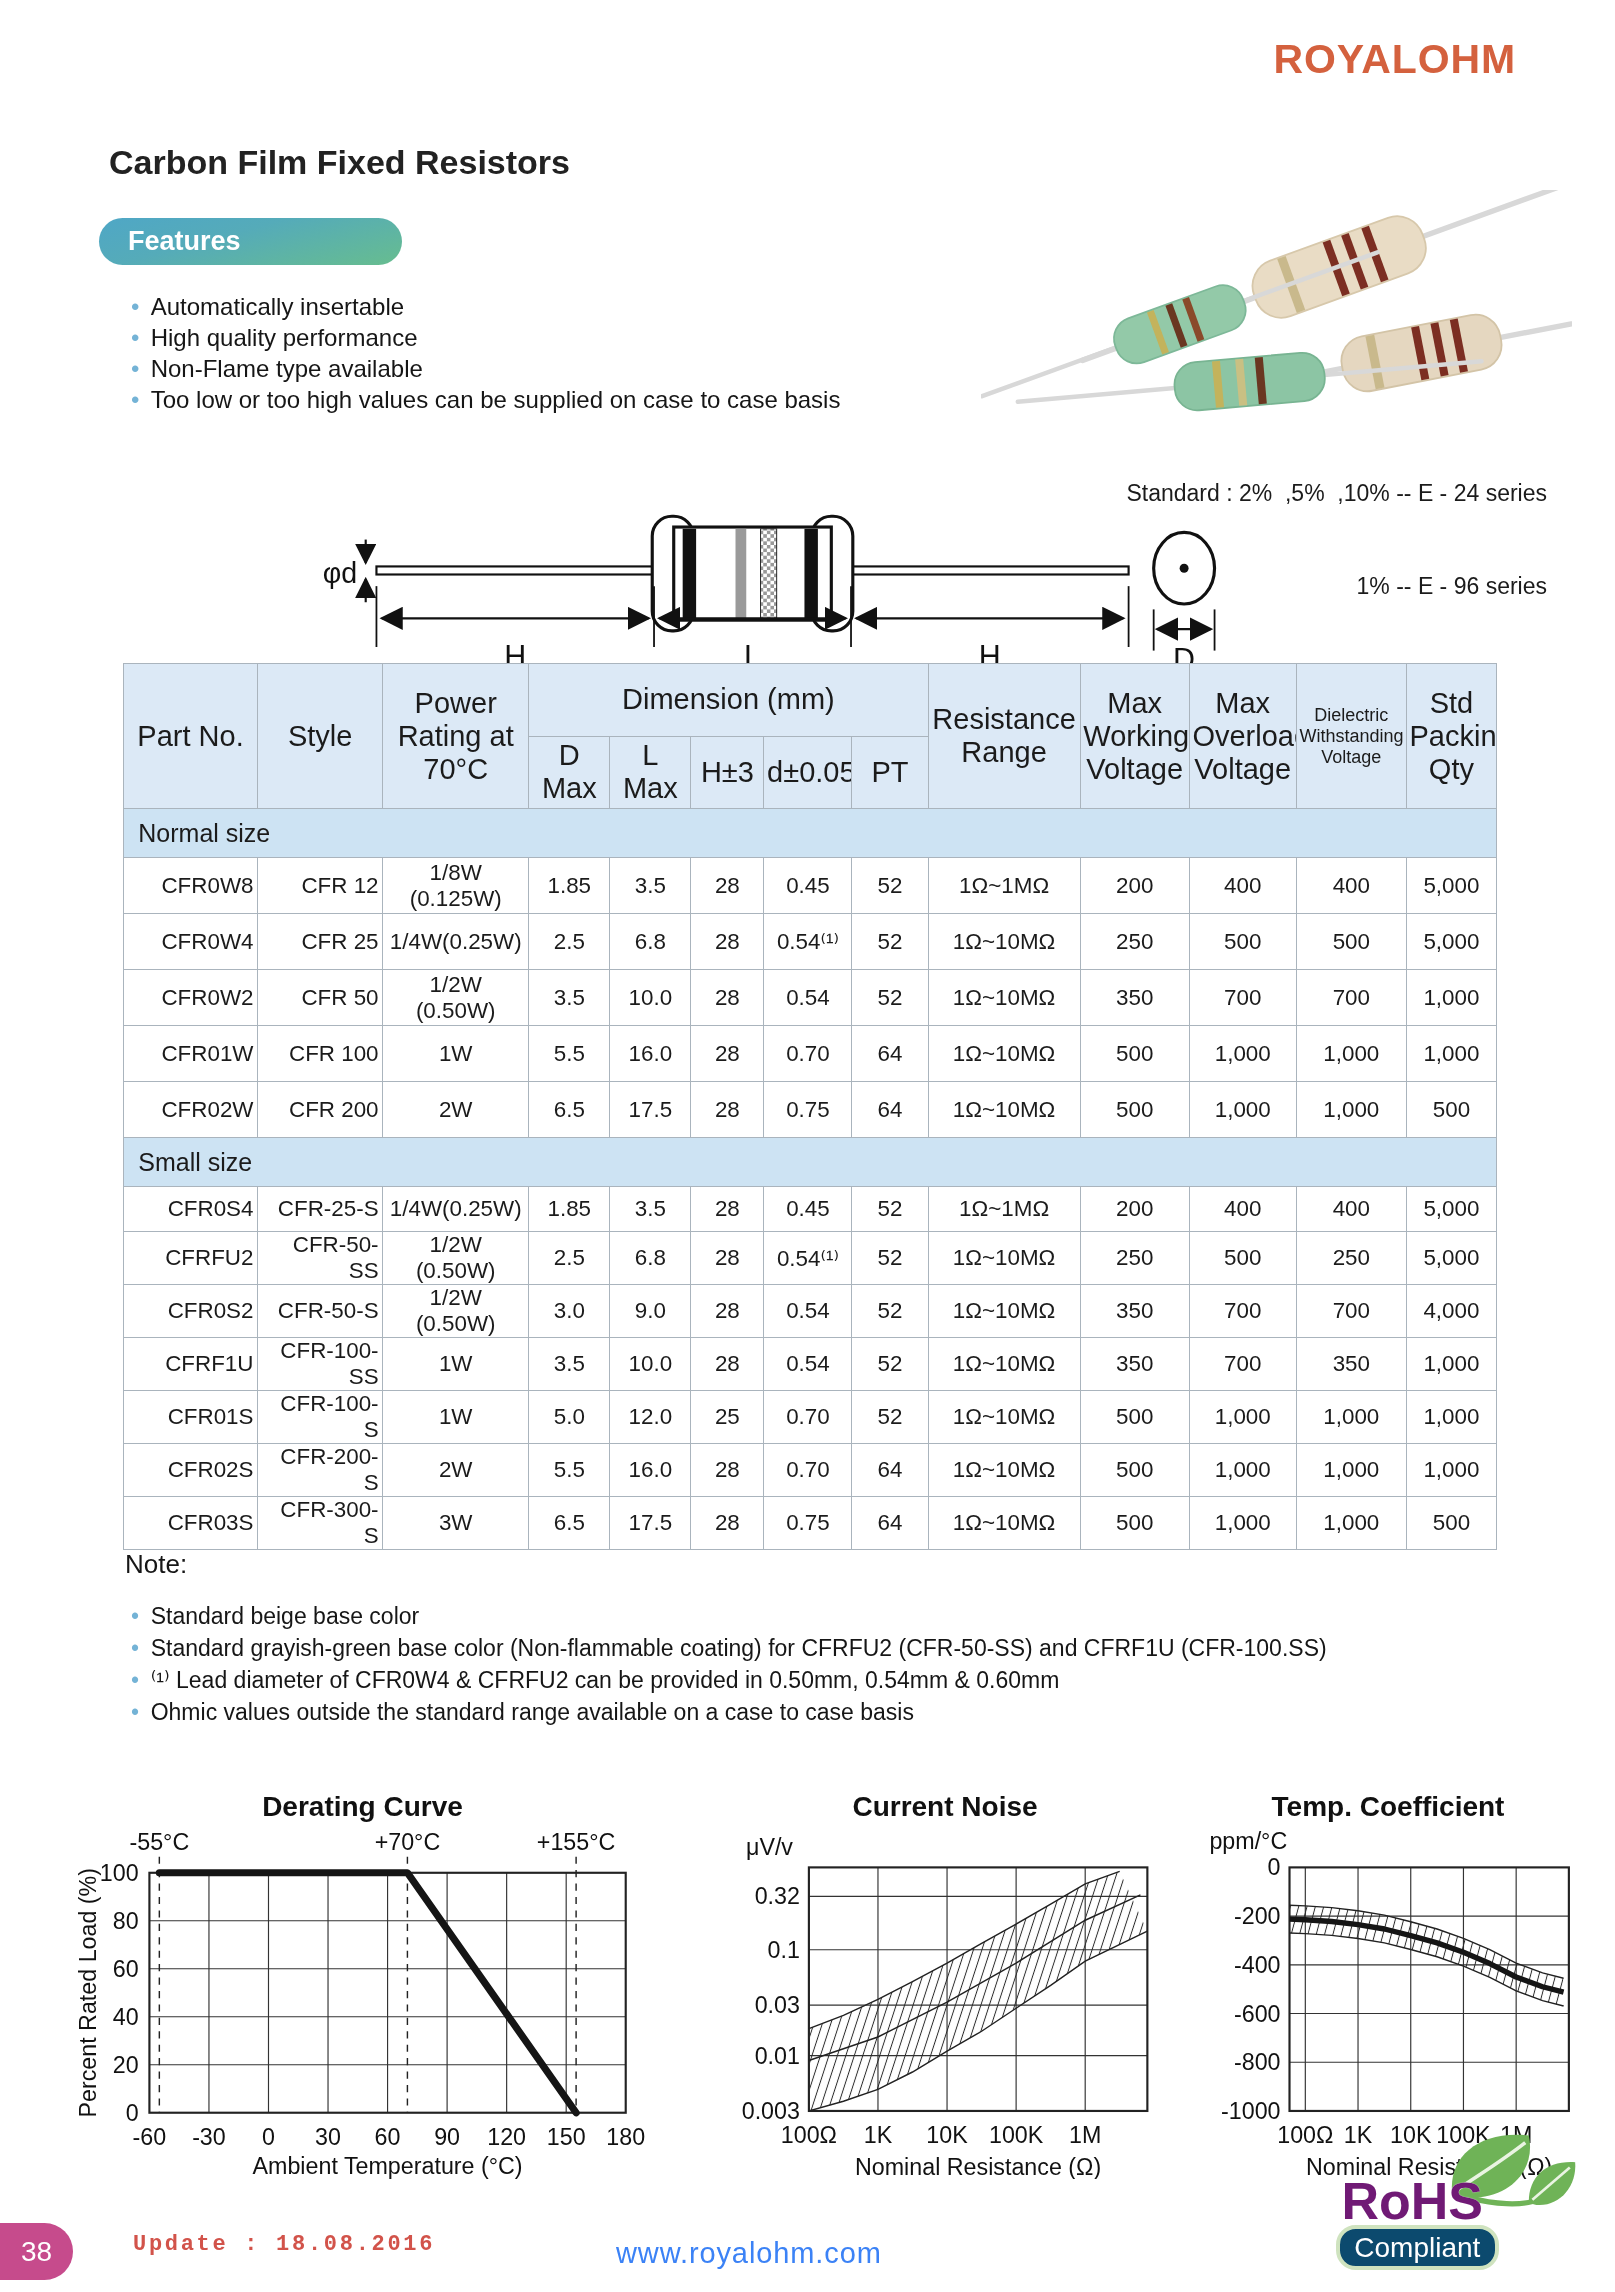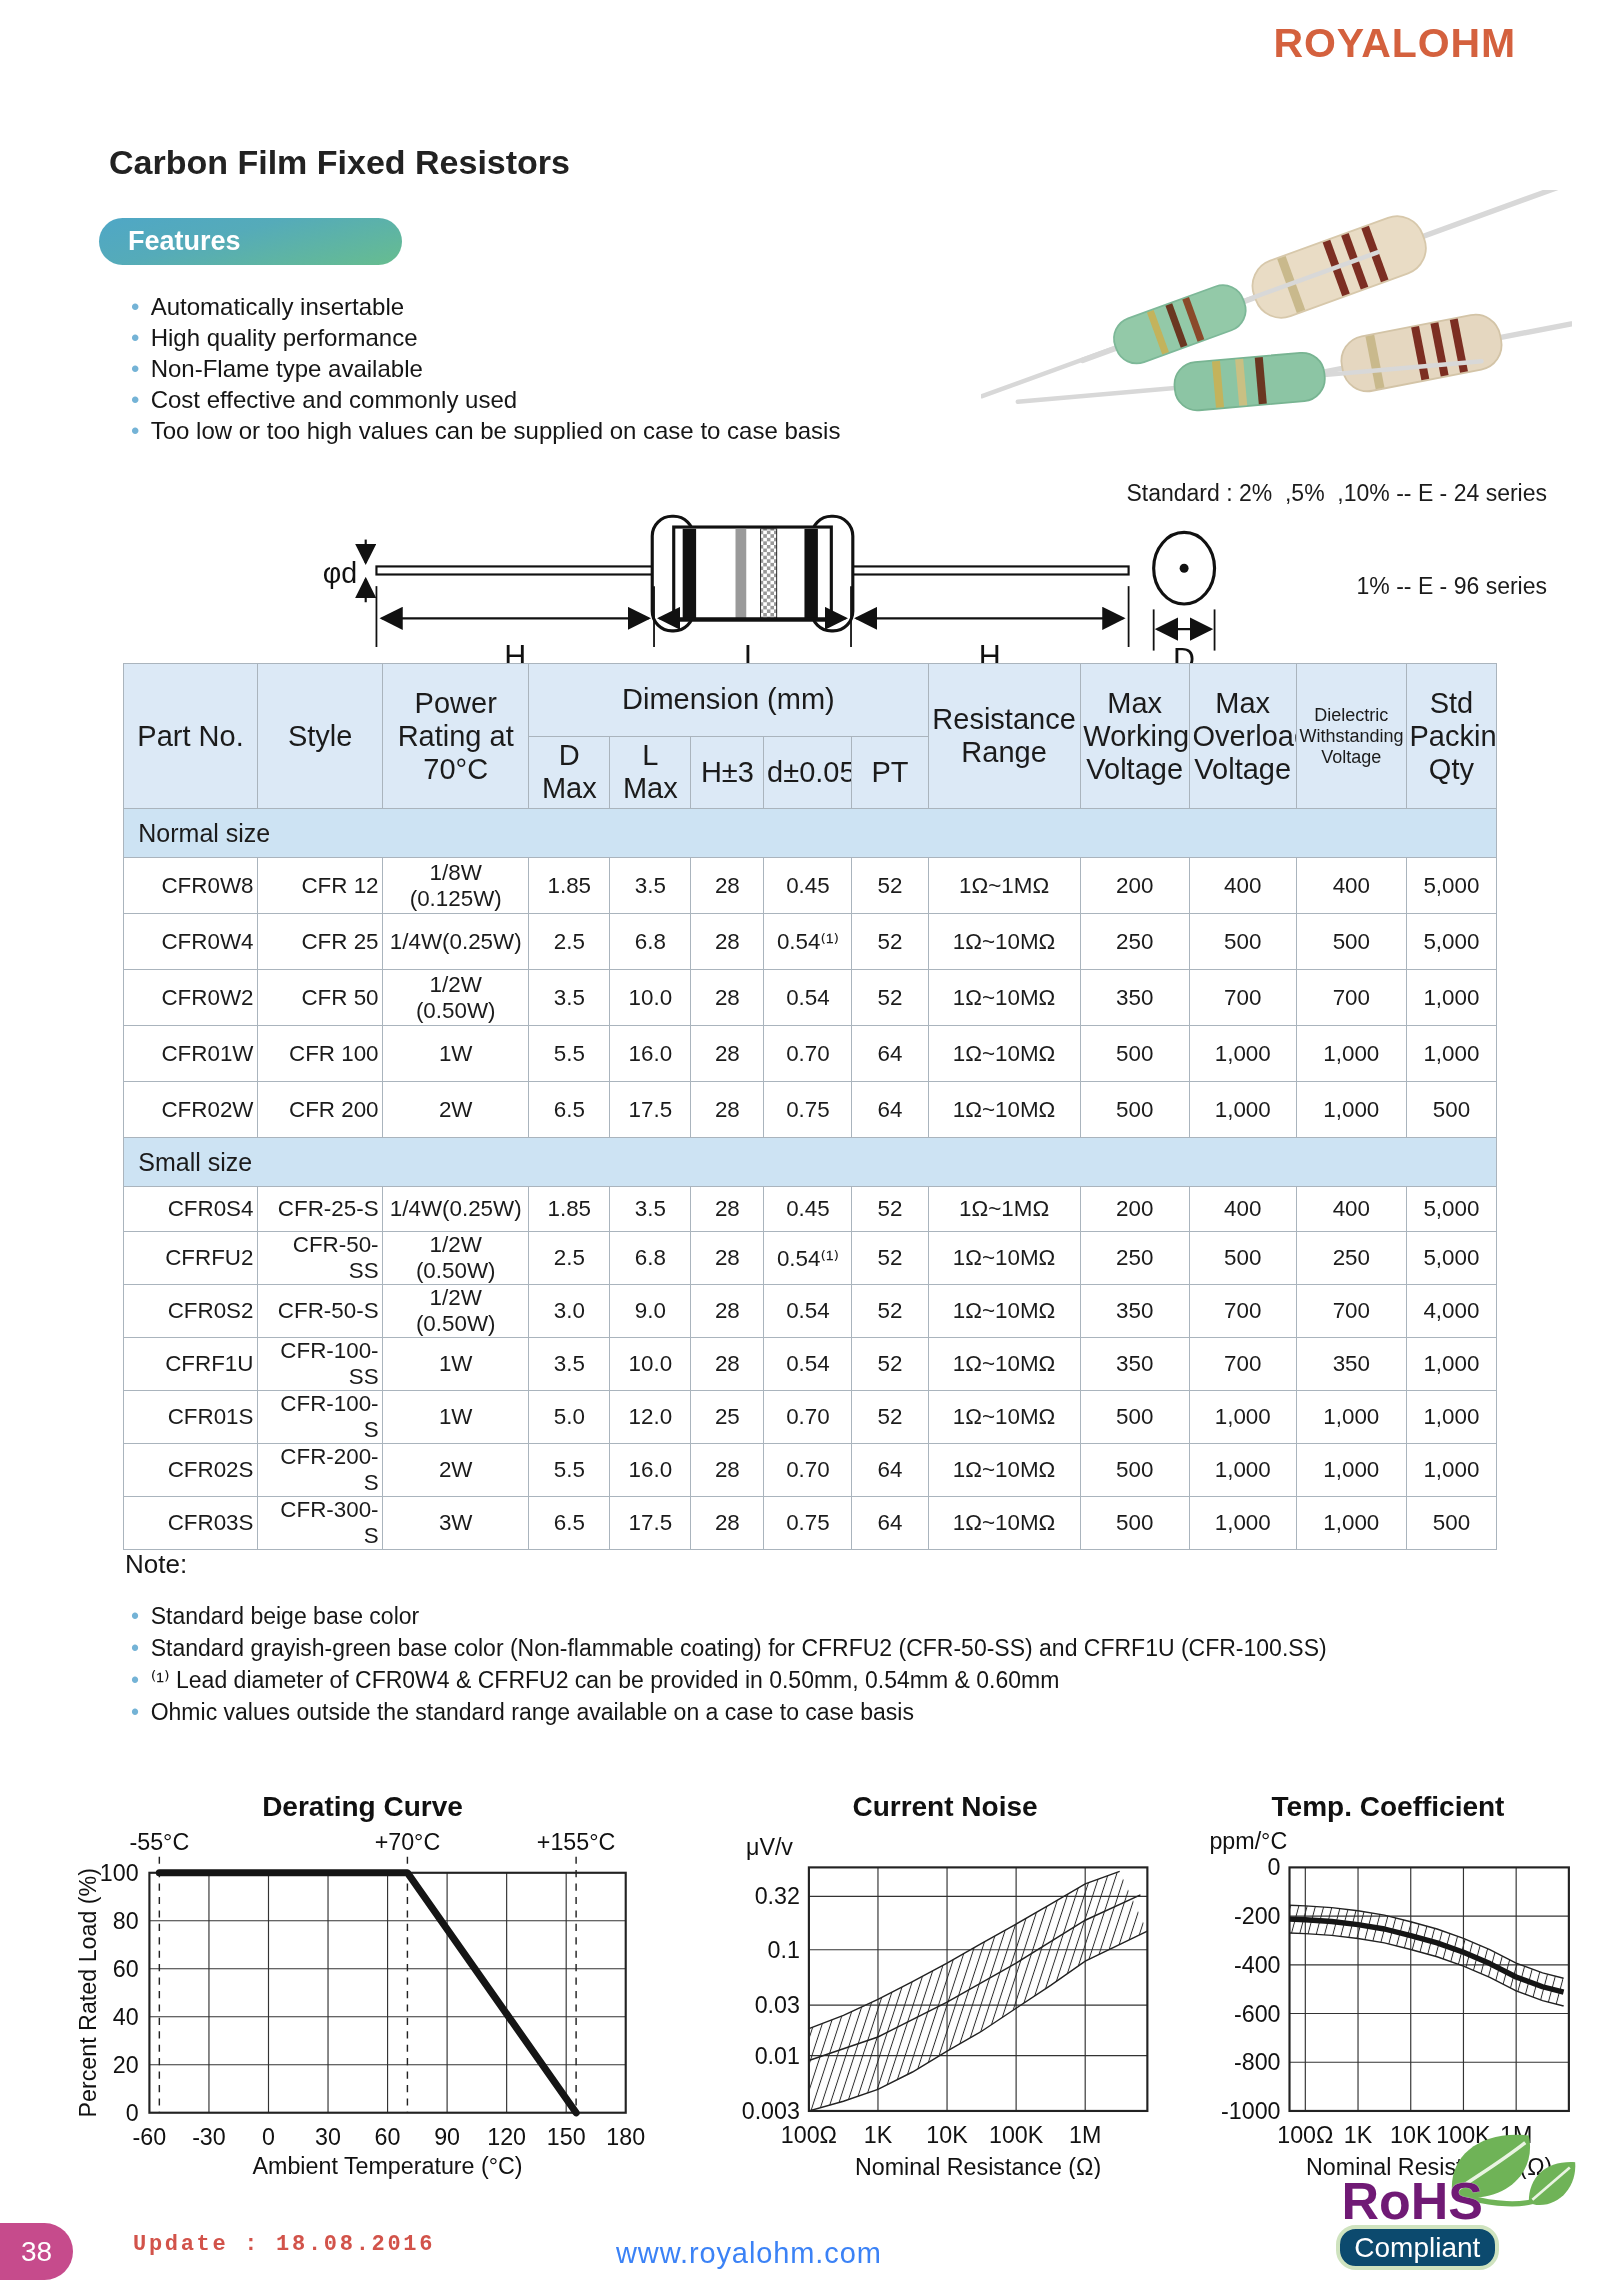--- a/index.html
+++ b/index.html
@@ -1,21 +1,21 @@
 <!DOCTYPE html>
 <html style="font-size:14.3px"><head>
 <meta charset="utf-8">
 <style>
   html,body{margin:0;padding:0;}
   body{width:1616px;height:2293px;position:relative;background:#ffffff;
        font-family:"Liberation Sans","DejaVu Sans",sans-serif;color:#1b1b1b;overflow:hidden;}
   .abs{position:absolute;}
 
   
-  #logo{right:100px;top:20px;font-size:41px;font-weight:800;letter-spacing:0.9px;color:#d4613e;}
+  #logo{right:100px;top:36px;font-size:41px;font-weight:800;letter-spacing:0.9px;color:#d4613e;}
   #page-title{left:109px;top:143px;font-size:34px;font-weight:700;color:#222;}
 
   
   #features-pill{left:99px;top:218px;width:303px;height:47px;border-radius:24px;
      background:linear-gradient(165deg,#4fa7c6 0%,#55abb9 40%,#67bd8f 100%);
      display:flex;align-items:center;padding-left:29px;box-sizing:border-box;}
   #features-pill span{color:#fff;font-size:27px;font-weight:600;}
   ul.bullets{list-style:none;margin:0;padding:0;}
   ul.bullets li{font-size:24px;line-height:31px;color:#161616;position:relative;padding-left:19.7px;}
   ul.bullets li::before{content:"•";color:#74b3d6;position:absolute;left:0;top:0;}
@@ -87,21 +87,20 @@
 <div class="abs" id="logo">ROYALOHM</div>
 <h1 class="abs" id="page-title" style="margin:0;">Carbon Film Fixed Resistors</h1>
 
 <div class="abs" id="features-pill">
   <span>Features</span>
 </div>
 <ul class="abs bullets" id="features-list">
     <li>Automatically insertable</li>
     <li>High quality performance</li>
     <li>Non-Flame type available</li>
-    <li>Cost effective and commonly used</li>
     <li>Too low or too high values can be supplied on case to case basis</li>
   </ul>
 
 <svg class="abs" id="resistors-photo" width="591" height="222" viewBox="0 0 660 248">
   <g stroke-linecap="round">
     <g transform="translate(400,86) rotate(-20)">
       <line x1="-305" y1="0" x2="305" y2="0" stroke="#d8d8d8" stroke-width="6"></line>
       <rect x="-100" y="-33" width="200" height="66" rx="30" fill="#e9dcc5" stroke="#d7c8ab" stroke-width="2"></rect>
       <rect x="-62" y="-32" width="10" height="64" fill="#c9b98c"></rect>
       <rect x="-8" y="-32" width="9" height="64" fill="#7c2e22"></rect>

